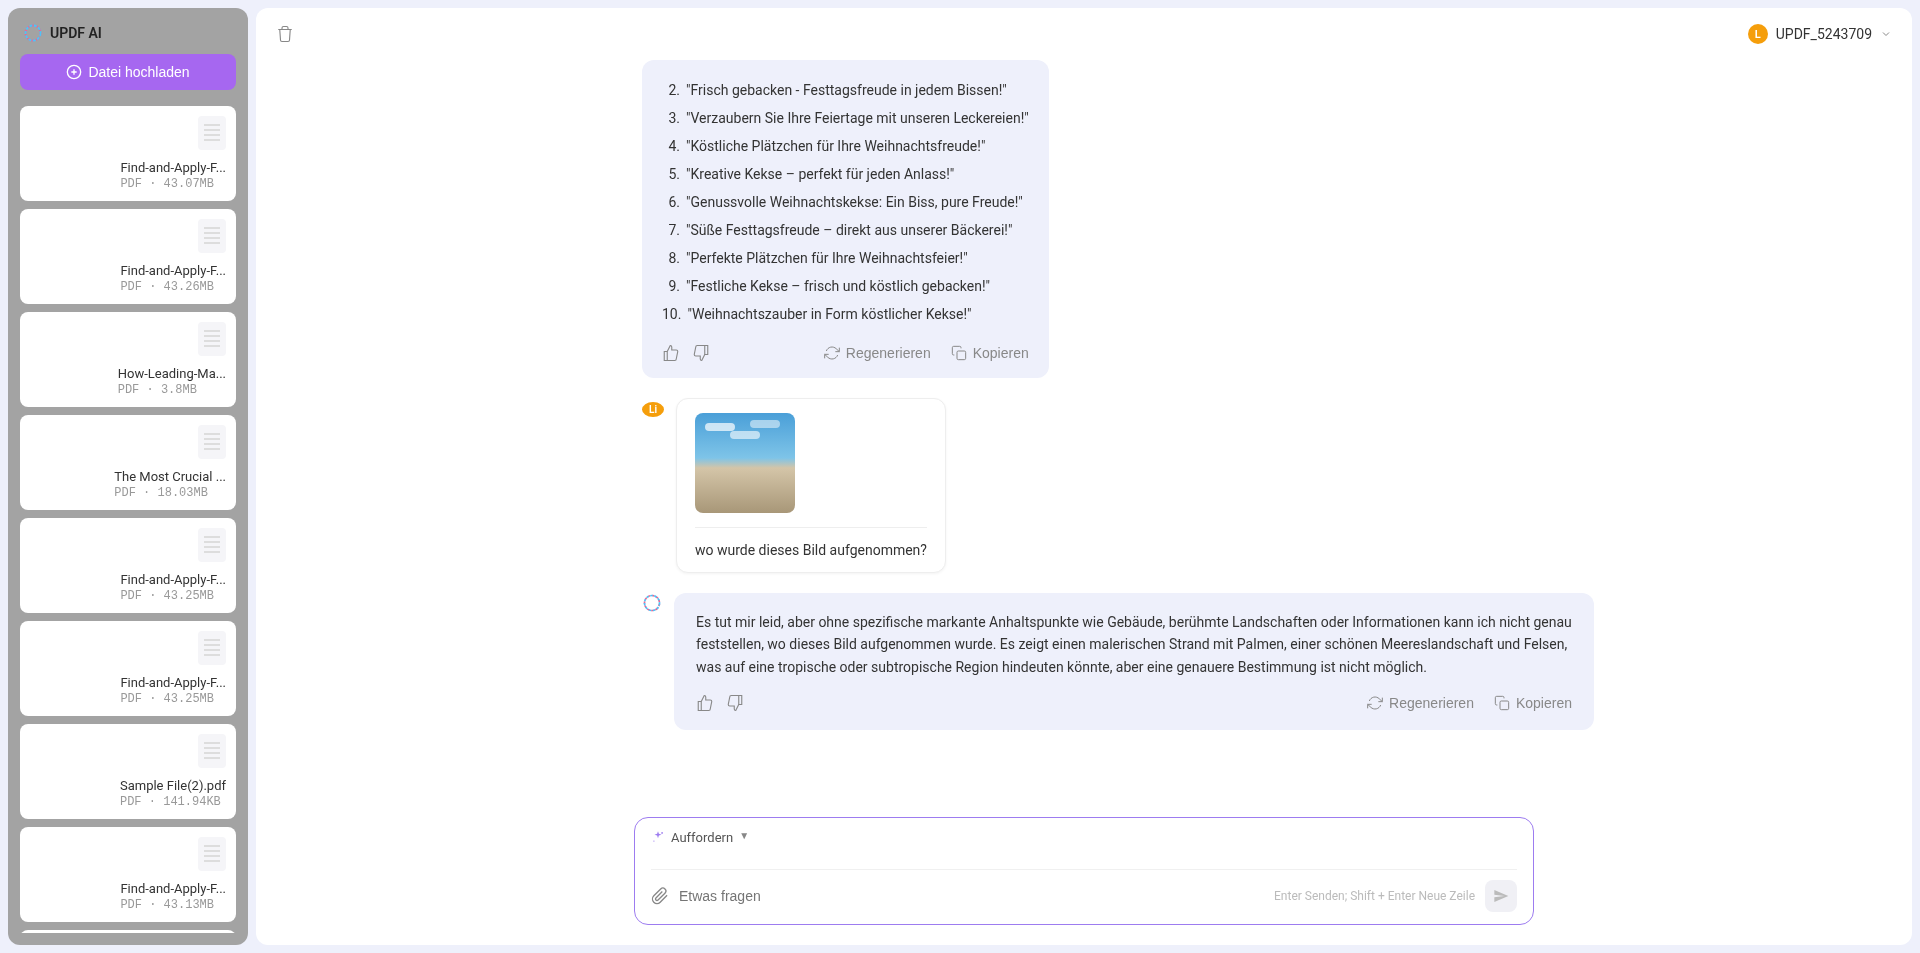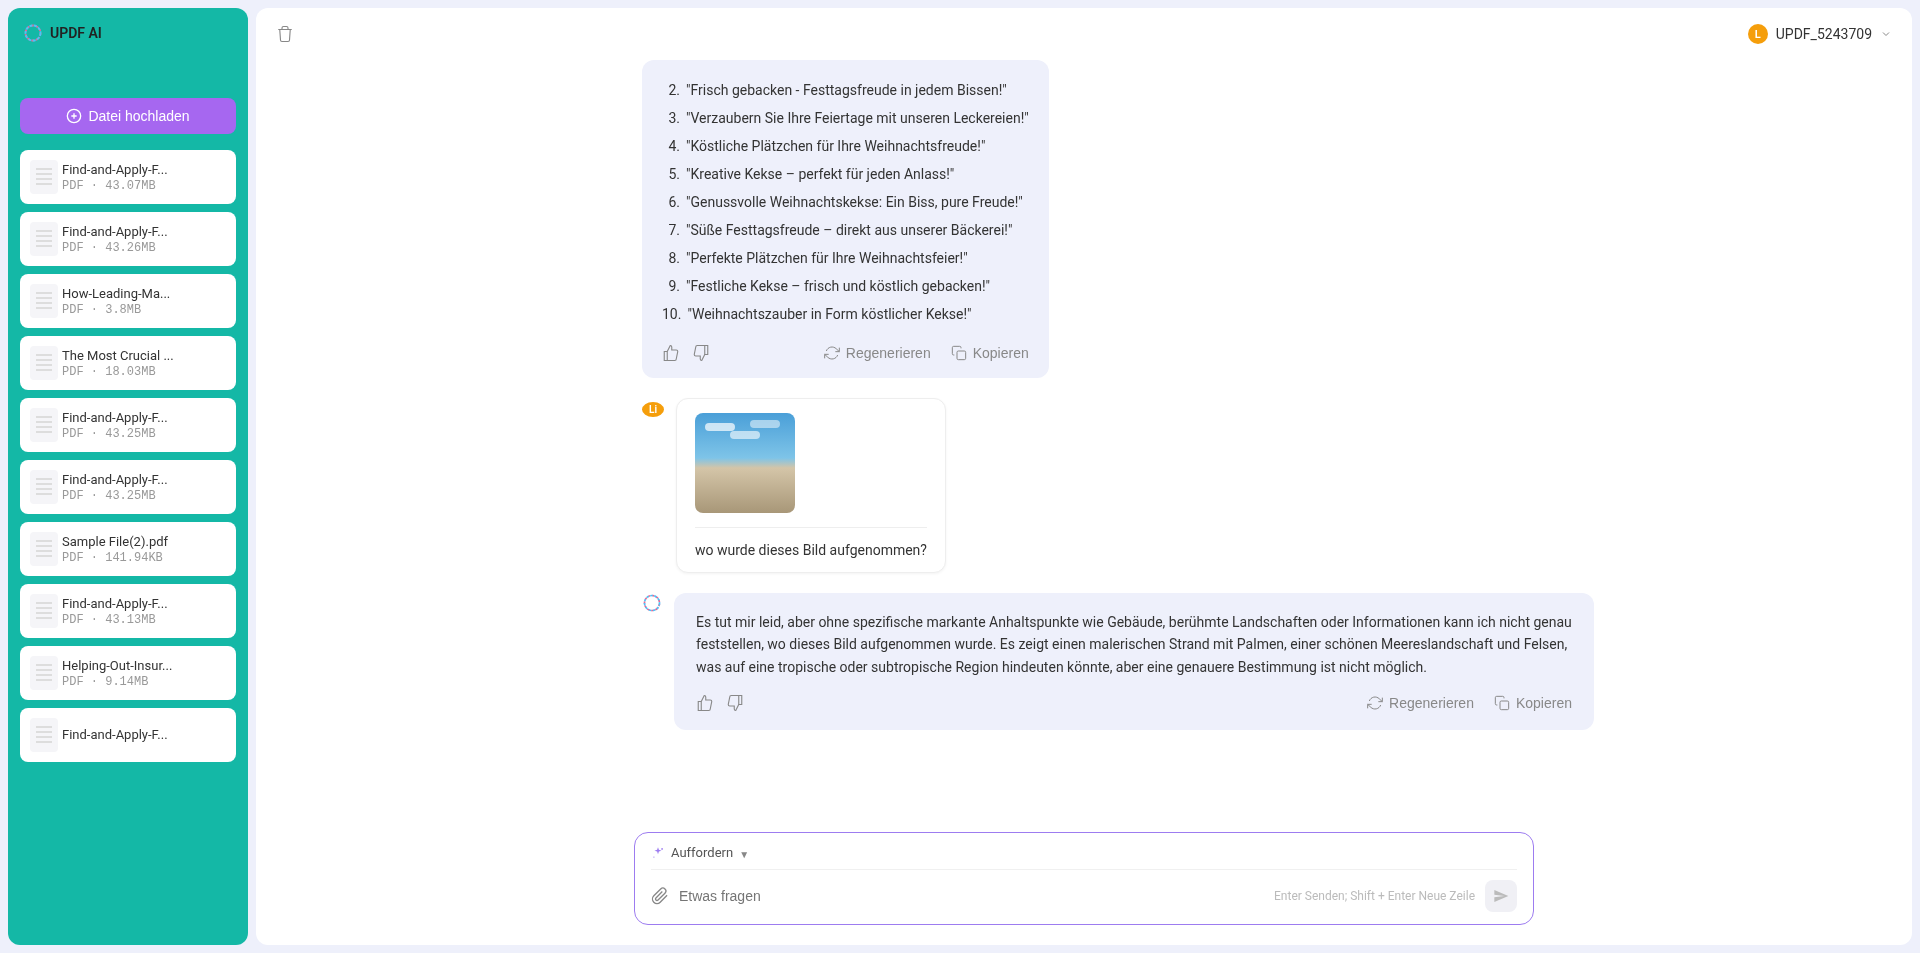--- a/index.html
+++ b/index.html
@@ -8,21 +8,21 @@
       background: #eef0fb;
       width: 1920px;
       height: 953px;
       overflow: hidden;
       display: flex;
       padding: 8px;
       gap: 8px;
     }
     .sidebar {
       width: 240px;
-      background: #14b8a6;
+      background: #a3a3a3;
       border-radius: 12px;
       display: flex;
       flex-direction: column;
       padding: 12px;
       gap: 8px;
     }
     .sidebar-header {
       display: flex;
       align-items: center;
       gap: 8px;
@@ -43,42 +43,42 @@
       color: white;
       border: none;
       border-radius: 8px;
       padding: 10px;
       font-size: 14px;
       display: flex;
       align-items: center;
       justify-content: center;
       gap: 6px;
       cursor: pointer;
-      margin-top: 44px;
     }
     .upload-icon {
       width: 16px;
       height: 16px;
     }
     .file-list {
       flex: 1;
       overflow-y: auto;
       display: flex;
       flex-direction: column;
       gap: 8px;
       padding-top: 8px;
     }
     .file-item {
       background: white;
       border-radius: 8px;
       padding: 10px;
       display: flex;
-      align-items: center;
-      gap: 4px;
+      align-items: flex-end;
+      gap: 10px;
       cursor: pointer;
+      flex-direction: column;
     }
     .file-icon {
       width: 28px;
       height: 34px;
       background: #f5f5f8;
       border-radius: 4px;
       flex-shrink: 0;
       position: relative;
     }
     .file-icon::before {
@@ -294,23 +294,23 @@
     }
     .input-box {
       width: 900px;
       border: 1.5px solid #9d7cf0;
       border-radius: 14px;
       background: white;
       padding: 12px 16px;
     }
     .prompt-row {
       display: flex;
-      align-items: flex-end;
+      align-items: flex-start;
       gap: 6px;
-      padding-bottom: 9px;
+      padding-bottom: 24px;
       border-bottom: 1px solid #f0f0f0;
       margin-bottom: 10px;
     }
     .sparkle-icon {
       width: 14px;
       height: 14px;
       color: #9d7cf0;
     }
     .prompt-label {
       font-size: 13px;

